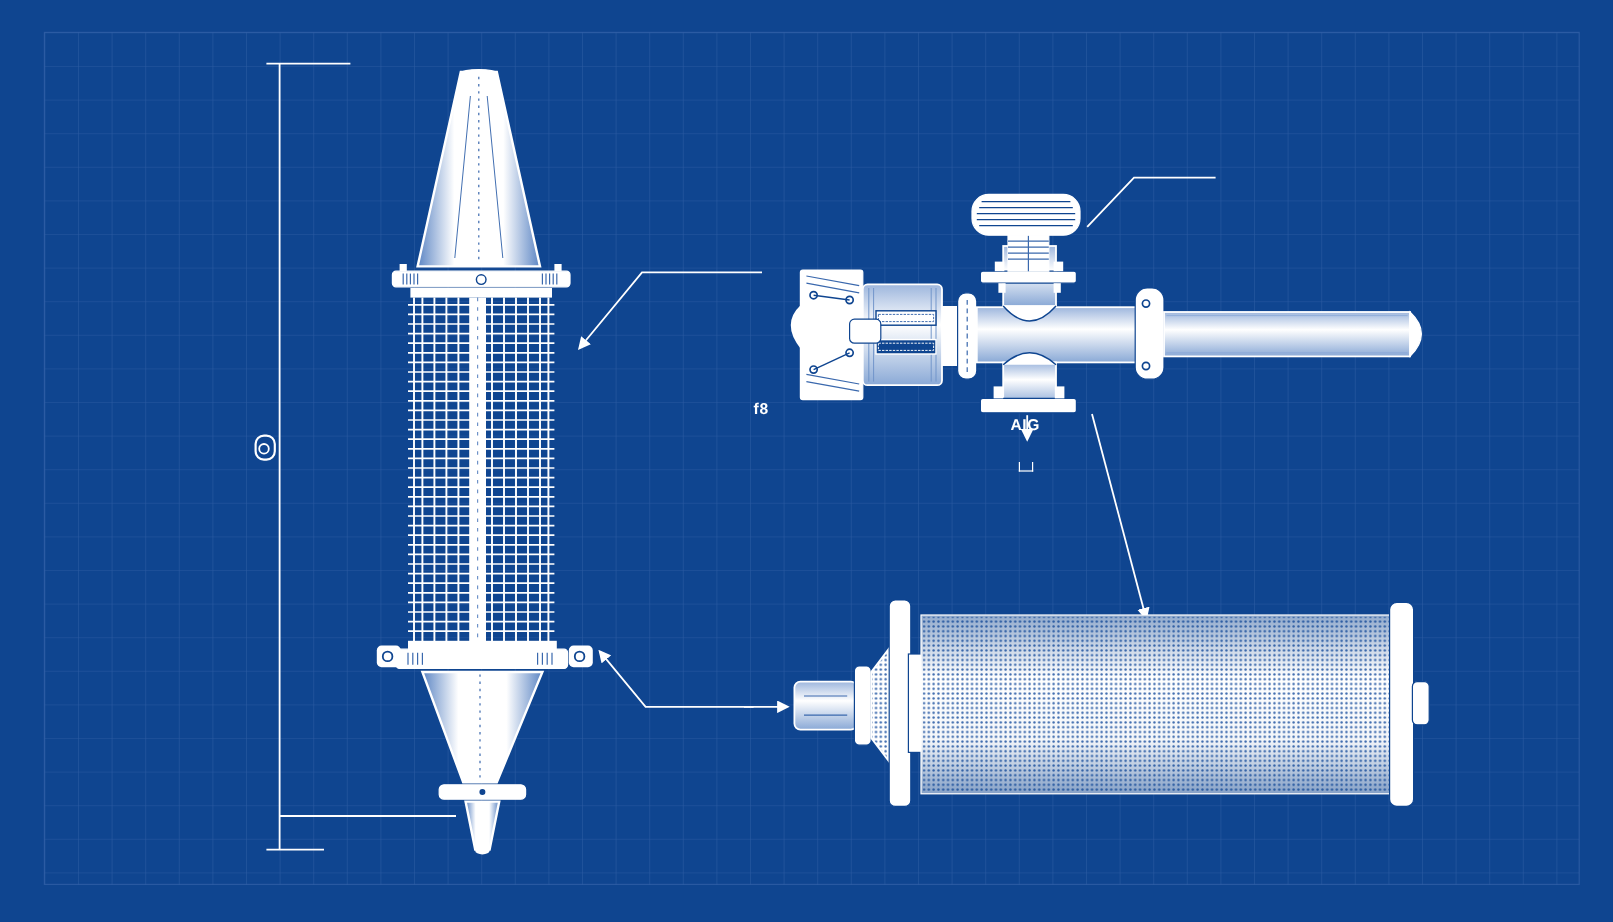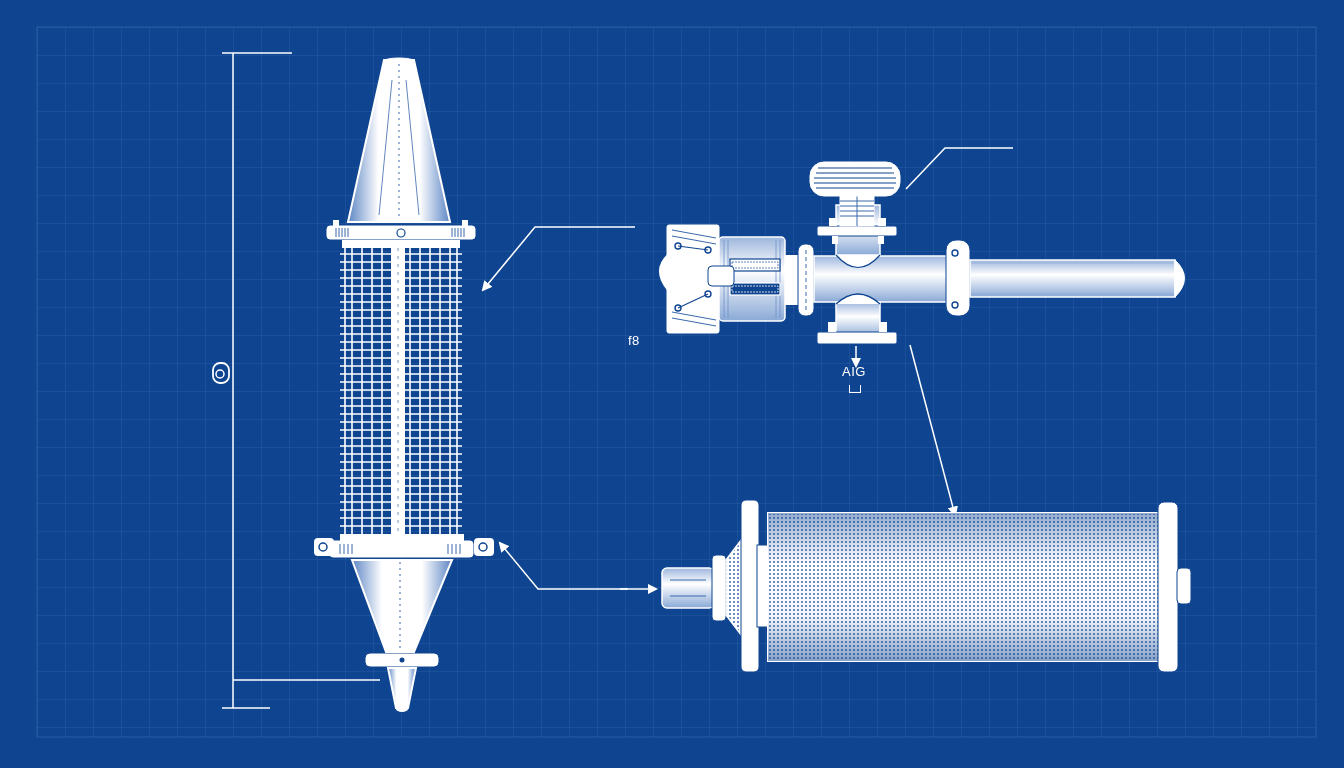--- a/index.html
+++ b/index.html
@@ -1,18 +1,18 @@
 <!DOCTYPE html>
 <html><head>
 <meta charset="utf-8">
 <style>
   html, body { margin: 0; padding: 0; }
   body { width: 1344px; height: 768px; overflow: hidden; background: #0f4590; font-family: "Liberation Sans", sans-serif; }
   #canvas { position: absolute; left: 0; top: 0; width: 1344px; height: 768px; }
-  .label { position: absolute; color: #ffffff; font-family: "Liberation Sans", sans-serif; font-weight: normal; font-size: 13px; letter-spacing: 0.5px; }
+  .label { position: absolute; color: #ffffff; font-family: "Liberation Sans", sans-serif; font-weight: bold; font-size: 13px; letter-spacing: 0.5px; }
   .w { stroke: #ffffff; fill: none; }
 </style>
 </head>
 <body>
 
 <svg id="canvas" width="1344" height="768" viewBox="0 0 1344 768" xmlns="http://www.w3.org/2000/svg">
   <defs>
     <pattern id="gridpat" x="37" y="27" width="28" height="28" patternUnits="userSpaceOnUse">
       <path d="M 28 0 L 0 0 0 28" fill="none" stroke="#3a68ad" stroke-width="1" opacity="0.6"></path>
     </pattern>
@@ -279,14 +279,14 @@
     <rect x="1177" y="568" width="14" height="36" rx="4" fill="#ffffff" stroke="#0f4590" stroke-width="1"></rect>
   </g>
 
   <g>
     <rect x="213" y="363" width="16" height="20" rx="7" fill="none" stroke="#ffffff" stroke-width="1.8"></rect>
     <ellipse cx="220" cy="374" rx="4" ry="4" fill="none" stroke="#ffffff" stroke-width="1.5"></ellipse>
   </g>
 </svg>
 
 <div class="label" style="left:628px; top:333px;">f8</div>
-<div class="label" style="left:842px; top:364px;">AIG</div>
+<div class="label" style="left:842px; top:346px;">AIG</div>
 <div style="position:absolute; left:849px; top:385px; width:10px; height:7px; border:1.5px solid #fff; border-top:none;"></div>
 
 </body></html>

